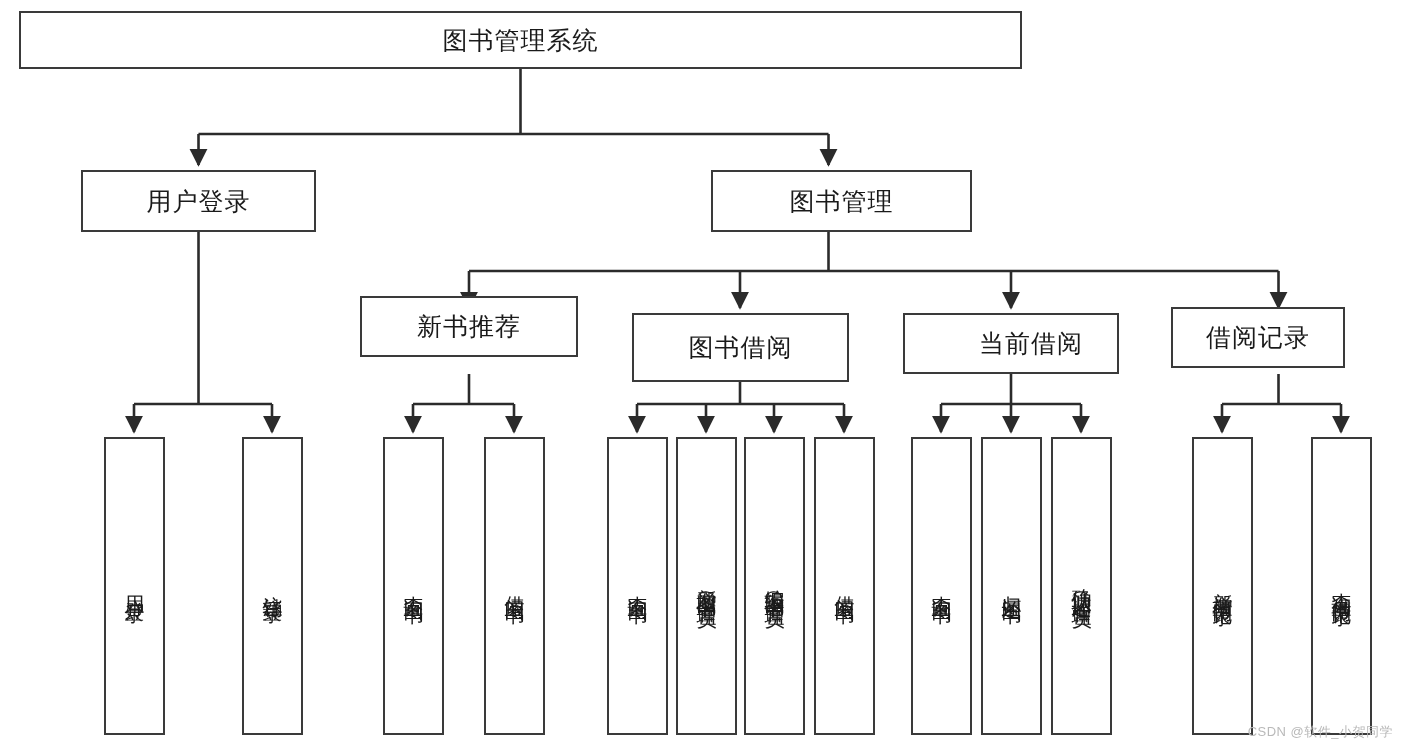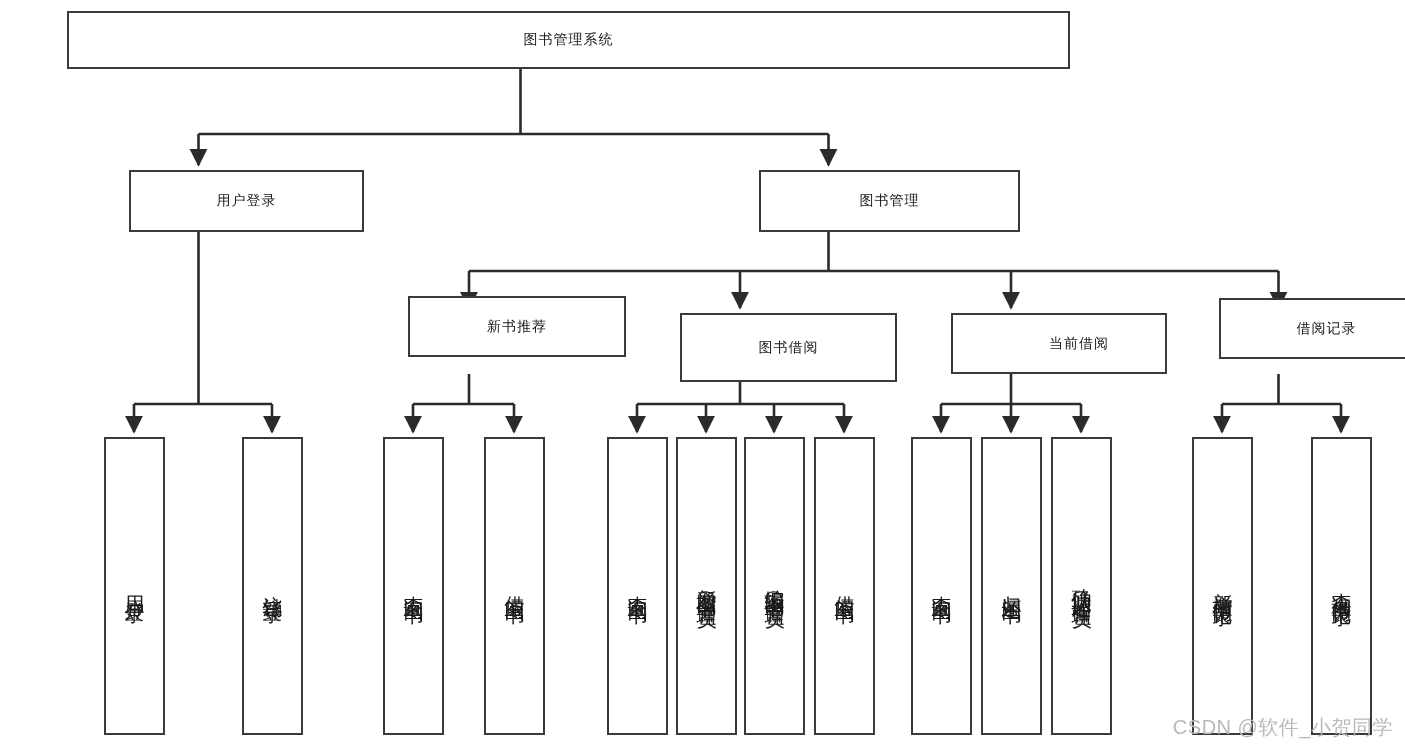--- a/index.html
+++ b/index.html
@@ -29,44 +29,43 @@
     box-sizing: border-box;
     background: #ffffff;
     border: 2.5px solid #3a3a3a;
     display: flex;
     align-items: center;
     justify-content: center;
     color: #1a1a1a;
     z-index: 2;
   }
   .node.horiz {
-    font-size: 14px;
+    font-size: 25px;
     letter-spacing: 1px;
-    margin-left: 48px;
   }
   .node.vert {
     font-size: 20px;
     letter-spacing: 2px;
   }
   .node.vert .label {
     writing-mode: vertical-rl;
     text-orientation: upright;
     line-height: 1.05;
     white-space: nowrap;
     letter-spacing: 3px;
   }
   .node .label {
     display: block;
     white-space: nowrap;
   }
   #watermark {
     position: absolute;
     right: 12px;
     bottom: 6px;
-    font-size: 20px;
+    font-size: 13px;
     color: #b9b9b9;
     letter-spacing: 0.5px;
     z-index: 5;
     white-space: nowrap;
   }
 </style>
 </head>
 <body>
 
 <div id="canvas">
@@ -136,21 +135,21 @@
 
   <div class="node horiz" style="left:360px; top:296px; width:218px; height:61px;align-items:center;">
     <span class="label">新书推荐</span>
   </div>
   <div class="node horiz" style="left:632px; top:313px; width:217px; height:69px;">
     <span class="label">图书借阅</span>
   </div>
   <div class="node horiz" style="left:903px; top:313px; width:216px; height:61px;padding-left:40px;">
     <span class="label">当前借阅</span>
   </div>
-  <div class="node horiz" style="left:1171px; top:298px; width:215px; height:61px;">
+  <div class="node horiz" style="left:1171px; top:307px; width:174px; height:61px;">
     <span class="label">借阅记录</span>
   </div>
 
   <div class="node vert" style="left:104px; top:437px; width:61px; height:298px;">
     <span class="label">用户登录</span>
   </div>
   <div class="node vert" style="left:242px; top:437px; width:61px; height:298px;">
     <span class="label">注销登录</span>
   </div>
 

